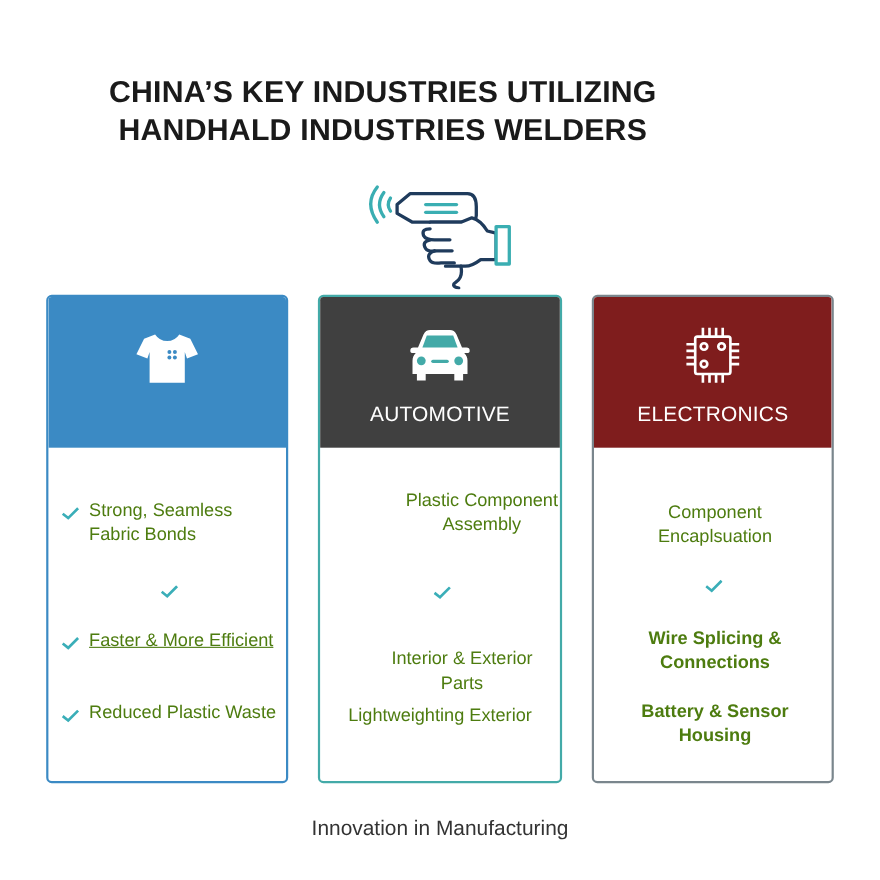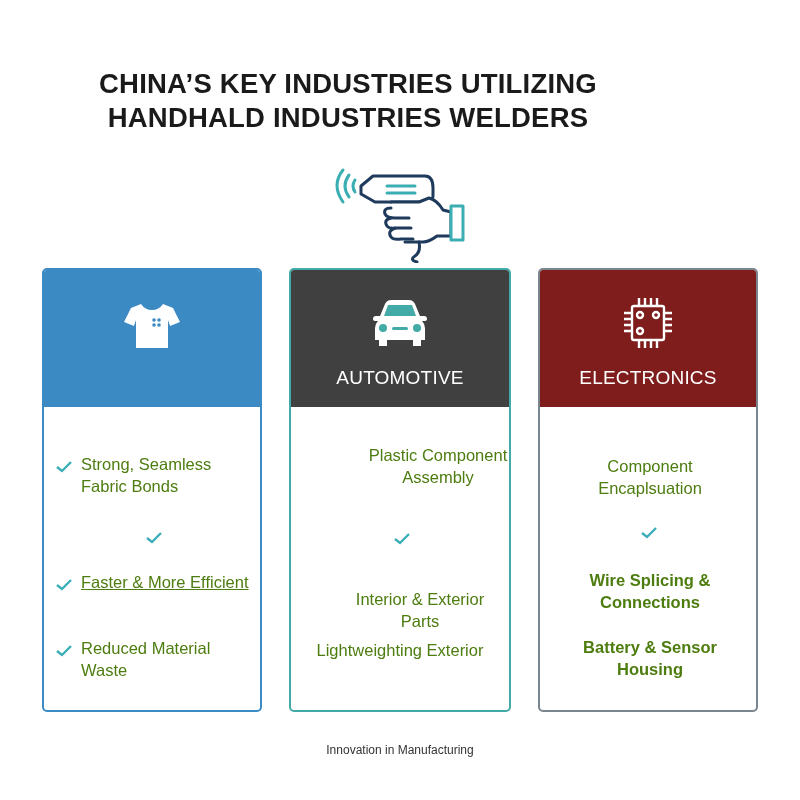--- a/index.html
+++ b/index.html
@@ -26,21 +26,21 @@
     position:absolute; left:0; right:0; top:97px; text-align:center; color:#fff;
     font-size:19px; letter-spacing:0.2px;
   }
   .card-body { position:absolute; left:0; right:0; top:137px; bottom:0; }
   .item { position:absolute; font-size:16.5px; line-height:22px; color:#4d7c0f; }
   .item.center { left:0; right:0; text-align:center; }
   .item.left { left:37px; right:8px; }
   .check { position:absolute; width:16px; height:12px; }
   .footer {
     position:absolute; left:0; width:800px; top:743px; text-align:center;
-    font-size:12px; color:#333;
+    font-size:19px; color:#333;
   }
 </style>
 </head>
 <body>
 
 <div class="title">
   <div>CHINA’S KEY INDUSTRIES UTILIZING</div>
   <div>HANDHALD INDUSTRIES WELDERS</div>
 </div>
 
@@ -81,21 +81,21 @@
     <svg class="check" style="left:102px; top:125px;" viewBox="0 0 16 12">
         <path d="M1 6 L6 10 L15 1" stroke="#3aaeb8" stroke-width="2.4" fill="none"></path>
       </svg>
     <svg class="check" style="left:12px; top:172px;" viewBox="0 0 16 12">
         <path d="M1 6 L6 10 L15 1" stroke="#3aaeb8" stroke-width="2.4" fill="none"></path>
       </svg>
     <div class="item left" style="top:164px;text-decoration:underline;">Faster &amp; More Efficient</div>
     <svg class="check" style="left:12px; top:238px;" viewBox="0 0 16 12">
         <path d="M1 6 L6 10 L15 1" stroke="#3aaeb8" stroke-width="2.4" fill="none"></path>
       </svg>
-    <div class="item left" style="top:230px;">Reduced Material Waste</div>
+    <div class="item left" style="top:230px;">Reduced Plastic Waste</div>
   </div>
 </div>
 
 <div class="card" style="left:289px; width:222px; border-color:#43aaa8;">
   <div class="card-head" style="background:#404040;">
     <svg class="card-icon" viewBox="0 0 62 56">
       <path d="M16 8 Q18 4 22 4 L40 4 Q44 4 46 8 L51 20 L55 20 Q58 20 58 23 Q58 25 55 25 L53 25 Q56 28 56 32 L56 44 L52 44 L52 50 L44 50 L44 44 L18 44 L18 50 L10 50 L10 44 L6 44 L6 32 Q6 28 9 25 L7 25 Q4 25 4 23 Q4 20 7 20 L11 20 Z" fill="#fff"></path>
       <path d="M19 9 L43 9 L47 20 L15 20 Z" fill="#43aaa8"></path>
       <circle cx="14" cy="32" r="4" fill="#43aaa8"></circle>
         <circle cx="48" cy="32" r="4" fill="#43aaa8"></circle>

